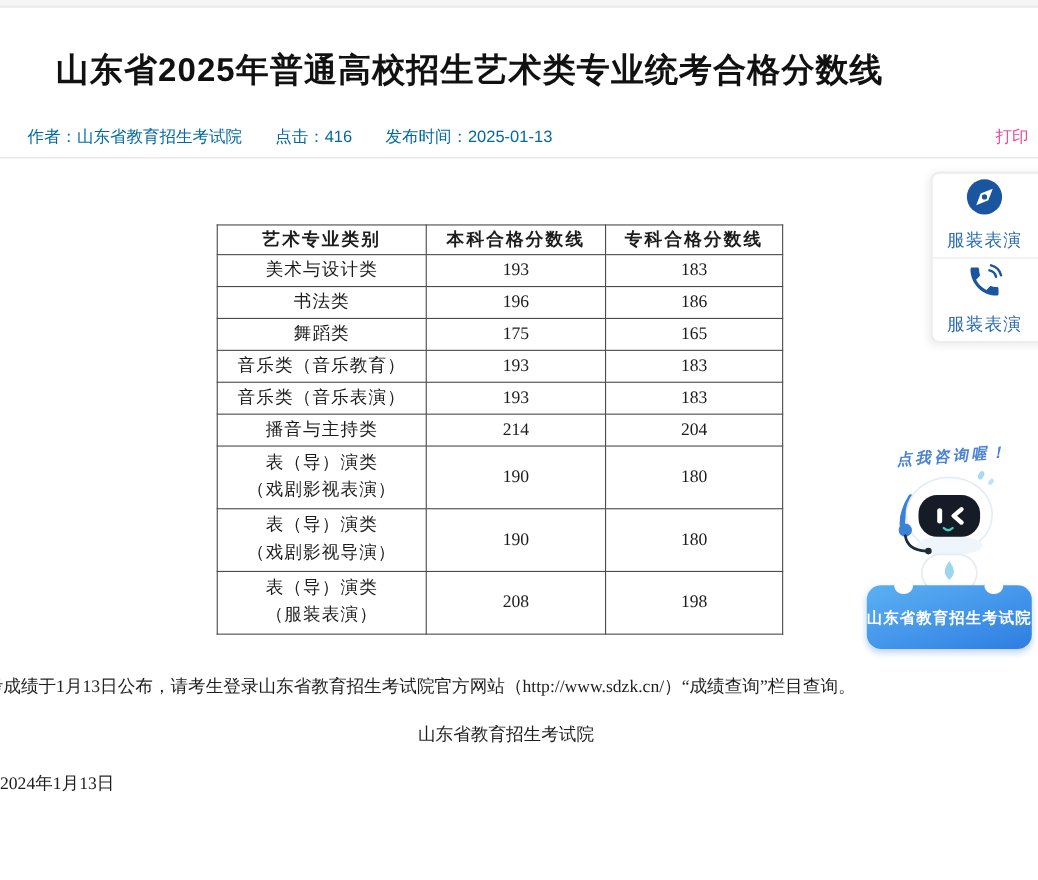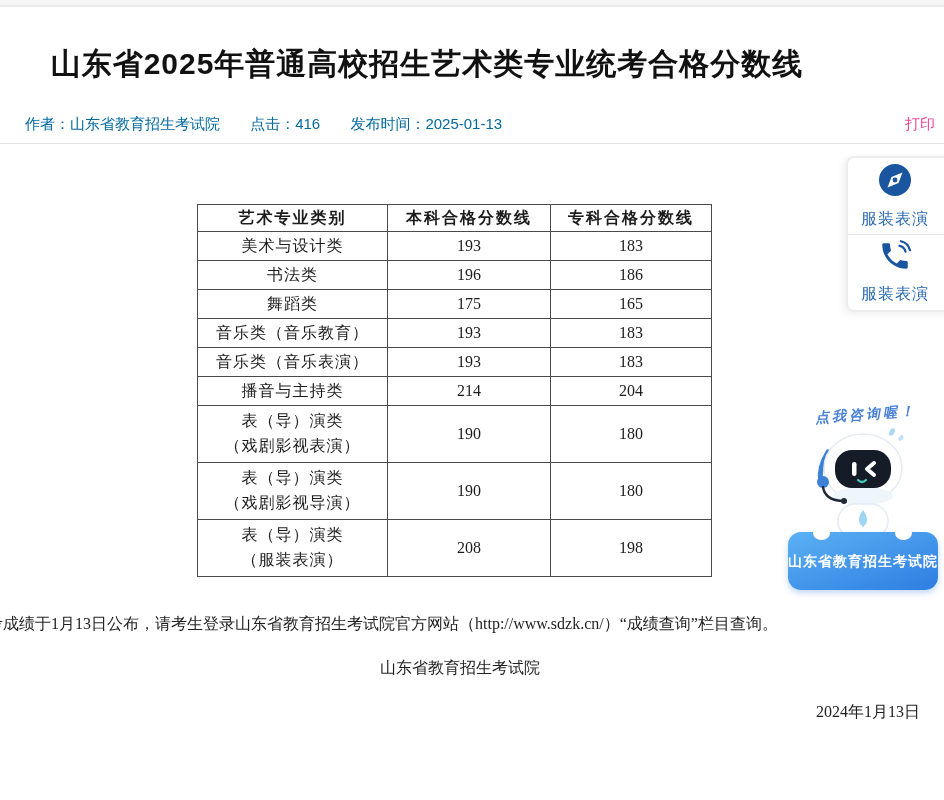--- a/index.html
+++ b/index.html
@@ -64,21 +64,21 @@
     position:absolute; left:-13px; top:614px; width:980px;
     font-family:"Liberation Serif","DejaVu Serif",serif;
     font-size:16px; color:#1e1e1e; white-space:nowrap;
   }
   .org-line {
     position:absolute; left:0; top:658px; width:920px; text-align:center;
     font-family:"Liberation Serif","DejaVu Serif",serif;
     font-size:16px; color:#1e1e1e;
   }
   .date-line {
-    position:absolute; left:0; top:702px; width:920px; text-align:right;
+    position:absolute; left:0; top:702px; width:920px; text-align:left;
     font-family:"Liberation Serif","DejaVu Serif",serif;
     font-size:16px; color:#1e1e1e;
   }
 
   
   .quick-panel {
     position:absolute; left:846px; top:156px; width:112px; height:156px;
     background:#ffffff; border:2px solid #ededed; border-radius:8px;
     box-shadow:-2px 2px 8px rgba(0,0,0,0.07);
     display:flex; flex-direction:column;

